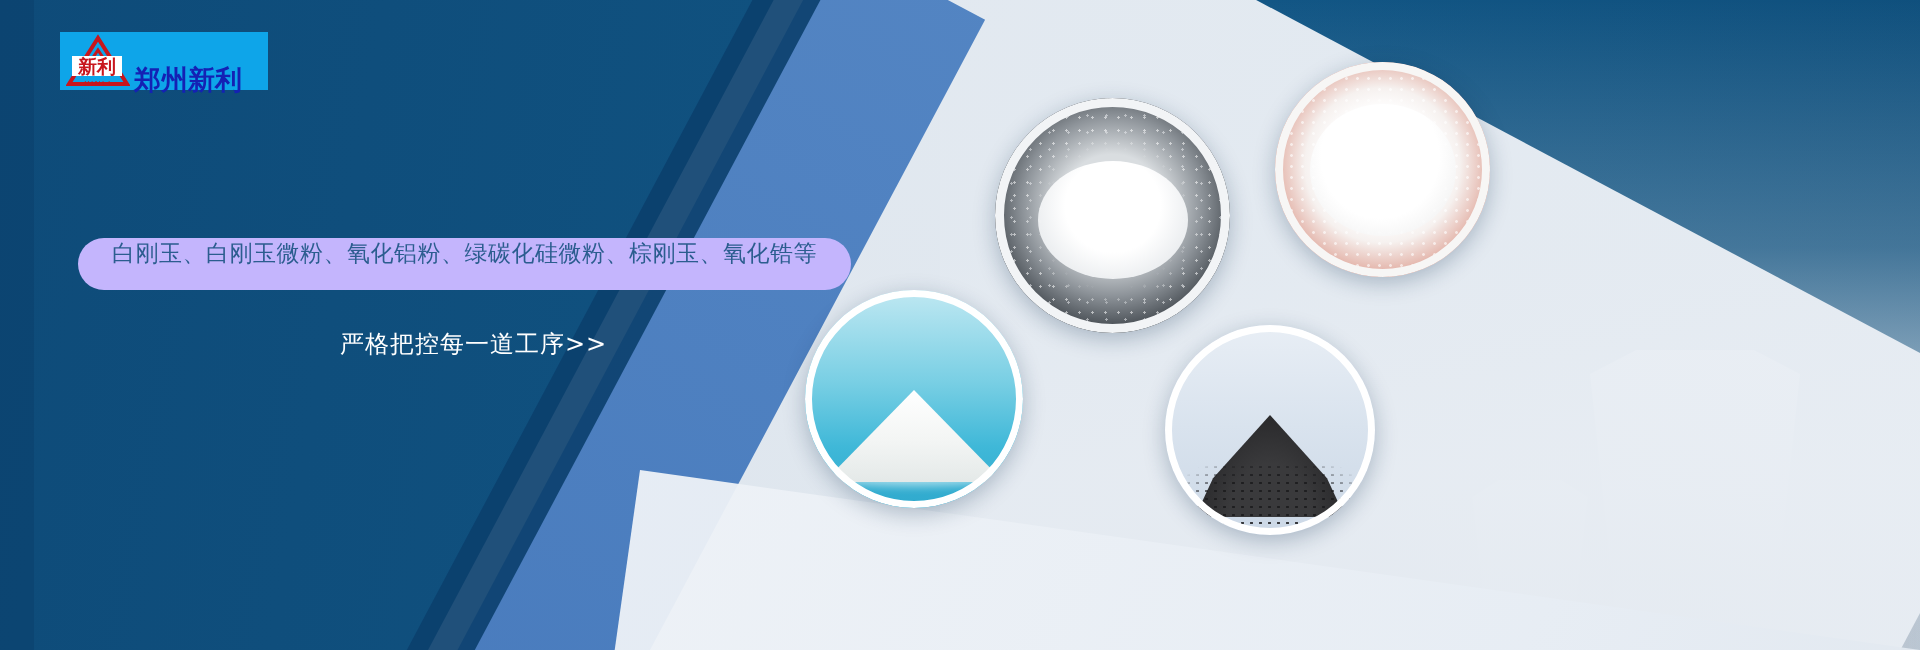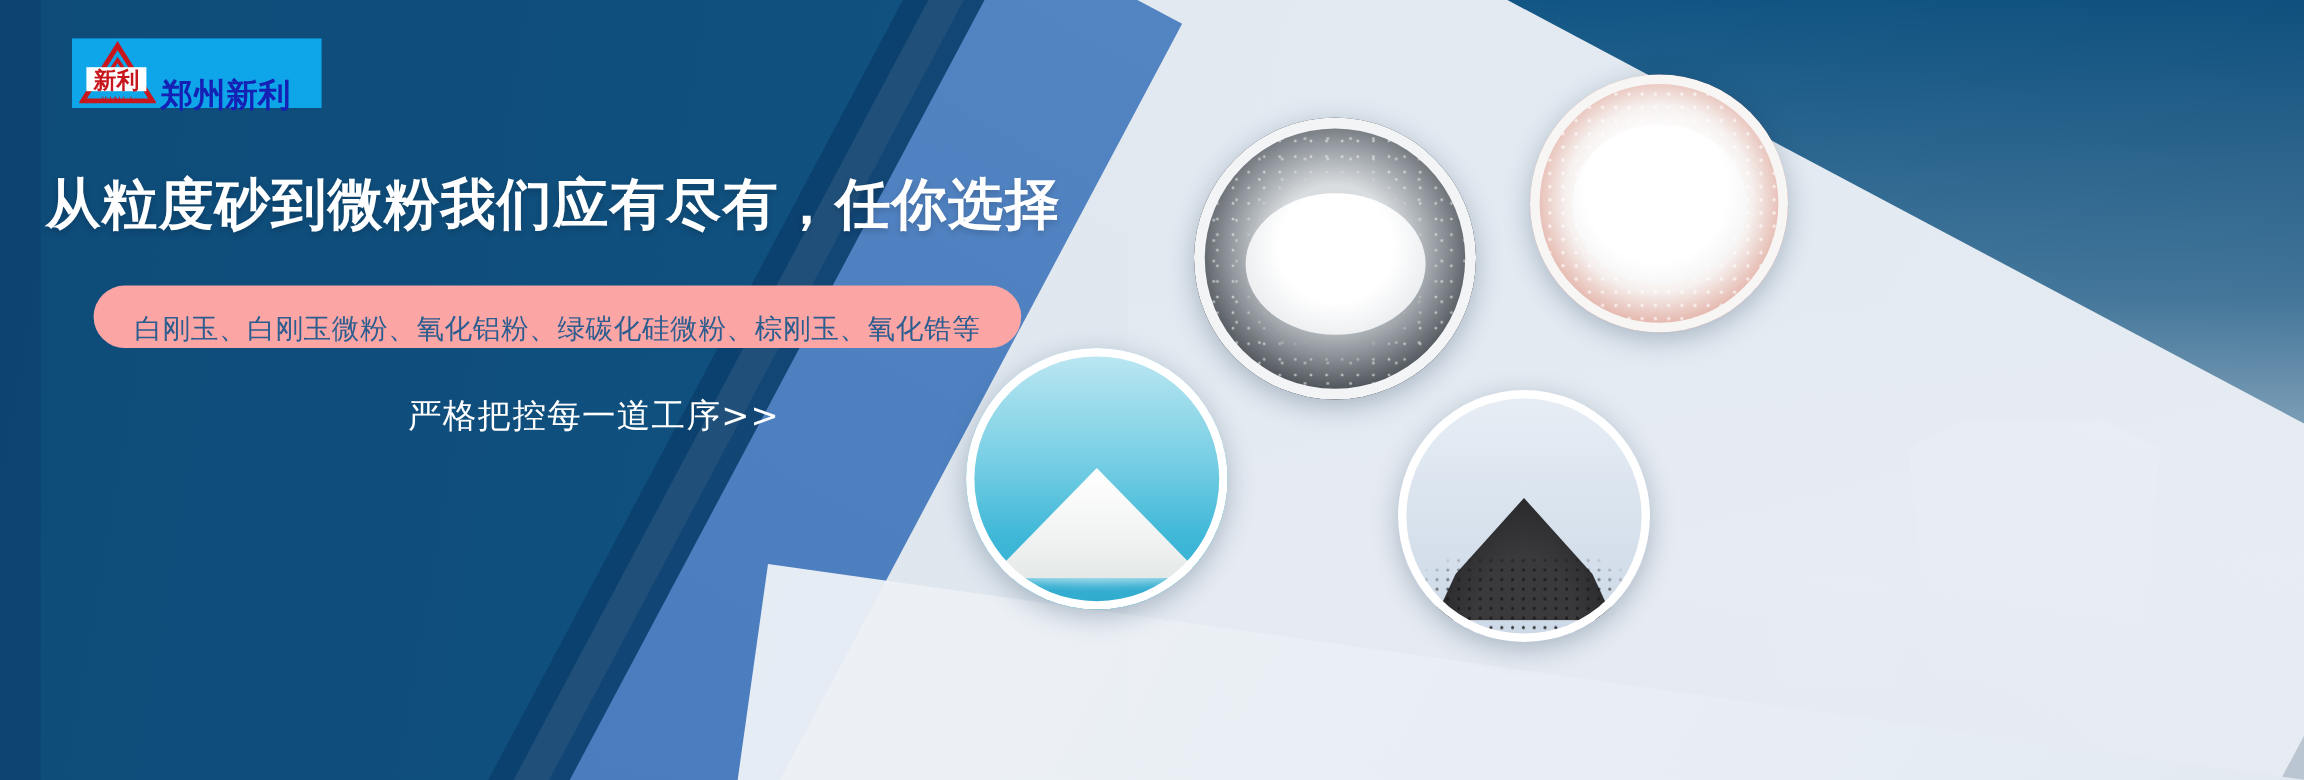--- a/index.html
+++ b/index.html
@@ -118,39 +118,39 @@
     font-size:46px;
     letter-spacing:1px;
     white-space:nowrap;
     text-shadow:0 2px 5px rgba(0,0,0,.18);
   }
   .pill{
     position:absolute;left:78px;top:238px;
     z-index:20;
     height:52px;
     padding:0 34px;
-    display:flex;align-items:flex-end;
-    background:#fca5a5;
+    display:flex;align-items:flex-start;
+    background:#c4b5fd;
     border-radius:26px;
     box-sizing:border-box;
   }
   .pill-text{
     color:#2b5d8f;
     font-family:"DejaVu Sans","Liberation Sans",sans-serif;
     font-size:23px;
     font-weight:400;
     letter-spacing:.5px;
     white-space:nowrap;
   }
   .tagline{
     position:absolute;left:340px;top:328px;
     z-index:20;
     color:#ffffff;
     font-family:"DejaVu Sans","Liberation Sans",sans-serif;
-    font-size:28px;
+    font-size:24px;
     letter-spacing:1px;
     white-space:nowrap;
   }
 
   
   .circle{
     position:absolute;border-radius:50%;overflow:hidden;
     box-shadow:0 6px 22px rgba(16,48,78,.28);
     z-index:15;
   }
@@ -271,21 +271,20 @@
         <polygon points="32,4 61,50 3,50" fill="none" stroke="#c8161d" stroke-width="4"></polygon>
         <polygon points="32,16 42,31 22,31" fill="none" stroke="#c8161d" stroke-width="3"></polygon>
         <rect x="6" y="22" width="50" height="20" fill="#ffffff"></rect>
         <text x="31" y="39" text-anchor="middle" font-family="DejaVu Sans, sans-serif" font-size="19" font-weight="700" fill="#c8161d">新利</text>
         <text x="32" y="52" text-anchor="middle" font-family="Liberation Sans, sans-serif" font-size="8" letter-spacing="1.5" fill="#c8161d">XINLI</text>
       </svg>
     </div>
     <div class="logo-text">郑州新利</div>
   </div>
 
-  <div class="headline">从粒度砂到微粉我们应有尽有，任你选择</div>
 
   <div class="pill">
     <span class="pill-text">白刚玉、白刚玉微粉、氧化铝粉、绿碳化硅微粉、棕刚玉、氧化锆等</span>
   </div>
 
   <div class="tagline">严格把控每一道工序&gt;&gt;</div>
 
   <div class="circle c-dark">
     <div class="heap"></div>
     <div class="speck"></div>

